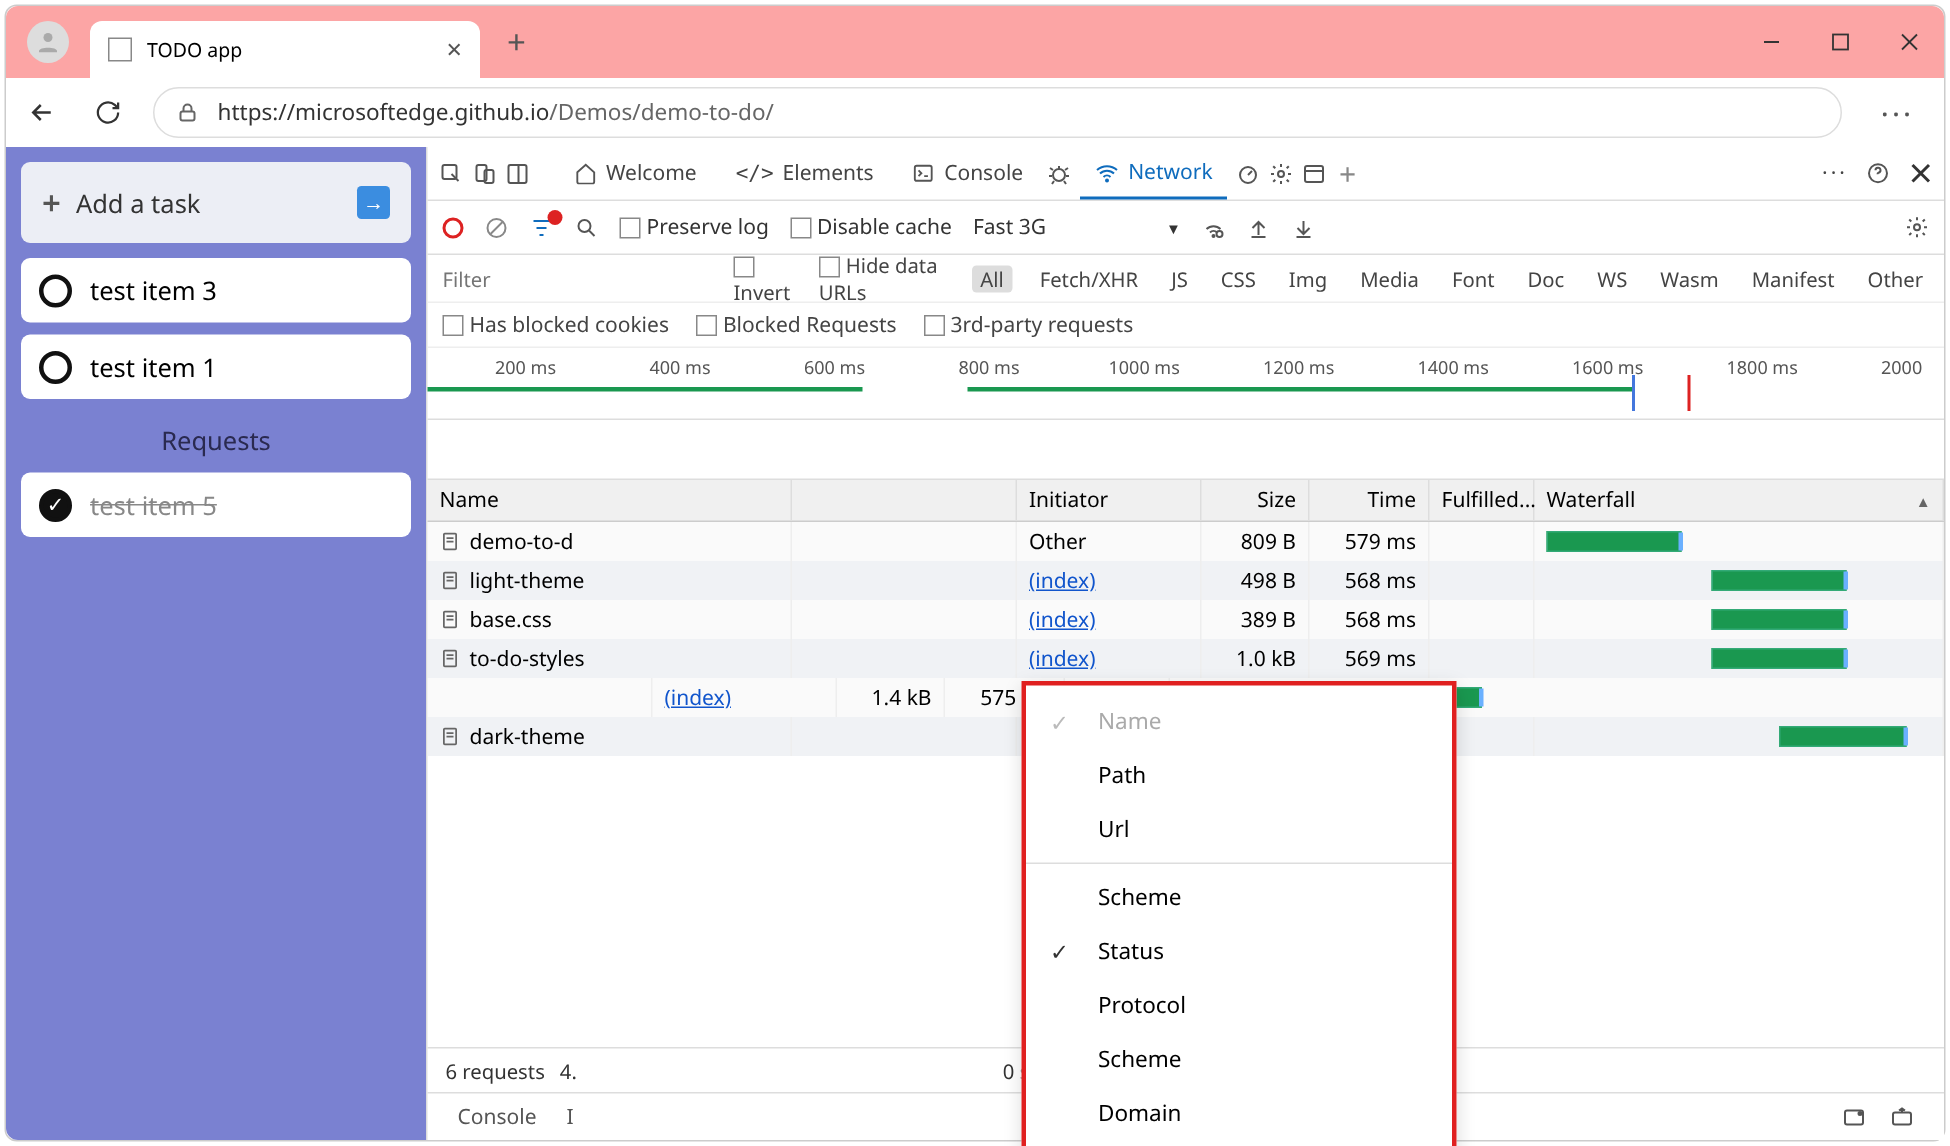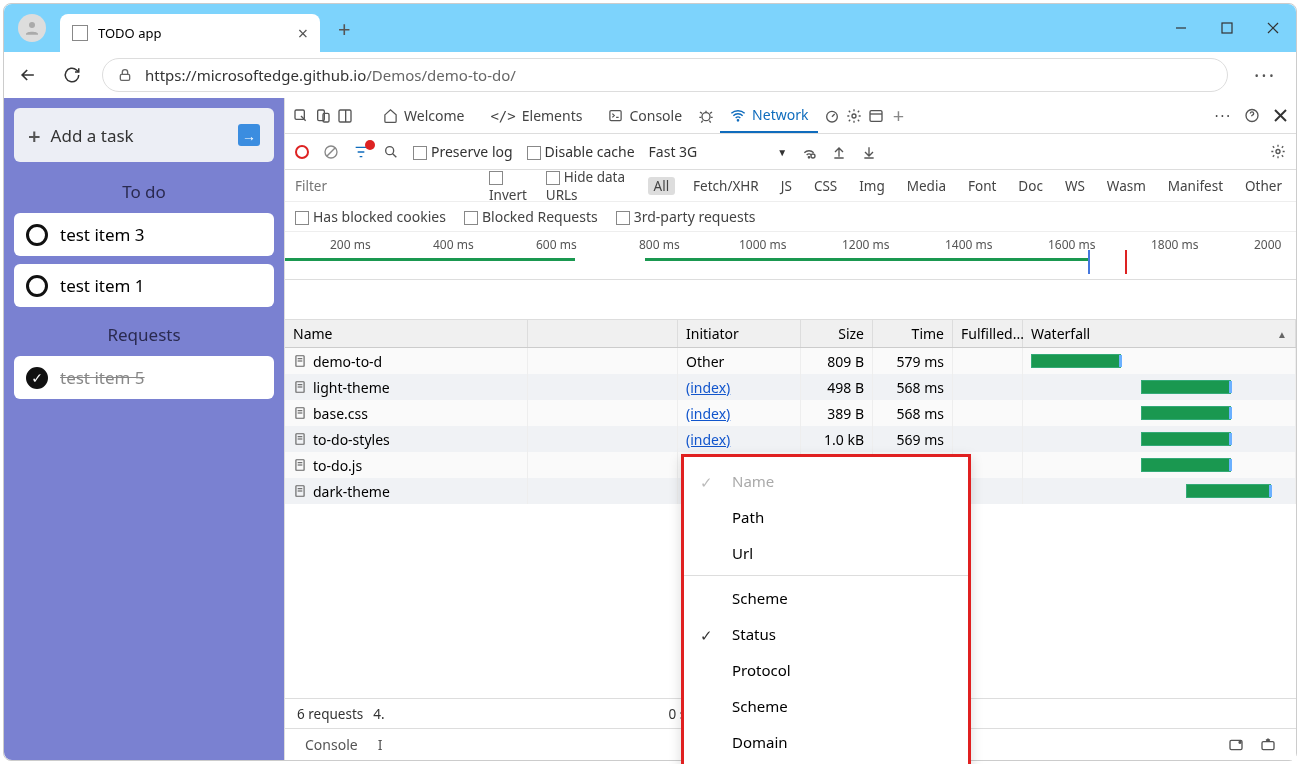--- a/index.html
+++ b/index.html
@@ -2,21 +2,21 @@
 <html><head>
 <meta charset="utf-8">
 <style>
 * { box-sizing: border-box; margin: 0; padding: 0; font-family: "Segoe UI", system-ui, sans-serif; }
 body { background: #fff; width: 1300px; height: 764px; overflow: hidden; position: relative; }
 
 
 .browser-window { border: 1px solid #ccc; border-radius: 8px; width: 1294px; height: 758px; margin: 3px; position: relative; background: #fff; }
 
 
-.title-bar { display: flex; align-items: center; height: 48px; background: #7dd3fc; border-radius: 8px 8px 0 0; }
+.title-bar { display: flex; align-items: center; height: 48px; background: #fca5a5; border-radius: 8px 8px 0 0; }
 .profile-avatar { width: 28px; height: 28px; border-radius: 50%; background: #ddd; margin: 0 14px; display:flex; align-items:center; justify-content:center; color:#999; }
 .tab { display: flex; align-items: center; background: #fff; border-radius: 8px 8px 0 0; padding: 0 12px; height: 38px; margin-top: 10px; gap: 10px; min-width: 260px; }
 .tab-favicon { width: 16px; height: 16px; border: 1px solid #888; }
 .tab-title { font-size: 13px; flex: 1; }
 .tab-close { font-size: 18px; color: #555; cursor: pointer; }
 .new-tab { margin-left: 18px; font-size: 22px; color: #555; }
 .win-controls { margin-left: auto; display: flex; gap: 0; }
 .win-btn { width: 46px; height: 40px; display: flex; align-items: center; justify-content: center; color: #333; }
 
 
@@ -174,21 +174,20 @@
   </div>
 
   <div class="content">
 
     <div class="todo-app">
       <div class="todo-card">
         <span class="plus-icon">+</span>
         <span>Add a task</span>
         <span class="arrow-box">→</span>
       </div>
-      <div class="section-label">To do</div>
       <div class="task-item">
         <span class="task-radio"></span>
         <span class="task-text">test item 3</span>
       </div>
       <div class="task-item">
         <span class="task-radio"></span>
         <span class="task-text">test item 1</span>
       </div>
       <div class="section-label">Requests</div>
       <div class="task-item task-done">
@@ -468,28 +467,20 @@
                 <span class="link">(index)</span>
               </div>
               <div class="col-size">1.0 kB</div>
               <div class="col-time">569 ms</div>
               <div class="col-fulfilled"></div>
               <div class="col-waterfall">
                 <div class="waterfall-bar" style="margin-left:110px;width:90px"></div>
               </div>
             </div>
             <div class="net-row">
-              <div class="col-name">
-                <svg class="file-icon" viewBox="0 0 24 24" fill="none" stroke="#666" stroke-width="2">
-                  <rect x="5" y="3" width="14" height="18" rx="1"></rect>
-                  <line x1="8" y1="8" x2="16" y2="8"></line>
-                  <line x1="8" y1="12" x2="16" y2="12"></line>
-                </svg>
-                <span>to-do.js</span>
-              </div>
               <div class="col-status"></div>
               <div class="col-initiator">
                 <span class="link">(index)</span>
               </div>
               <div class="col-size">1.4 kB</div>
               <div class="col-time">575 ms</div>
               <div class="col-fulfilled"></div>
               <div class="col-waterfall">
                 <div class="waterfall-bar" style="margin-left:110px;width:90px"></div>
               </div>

